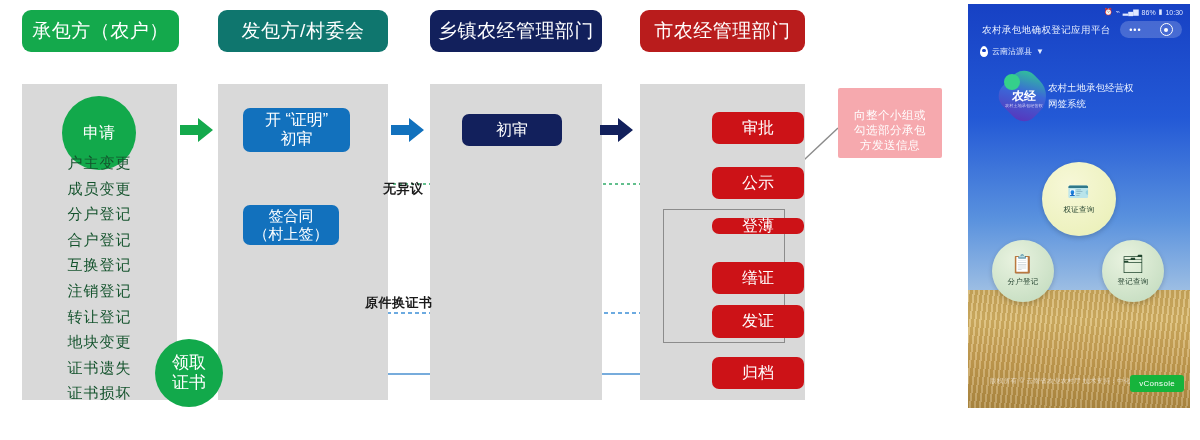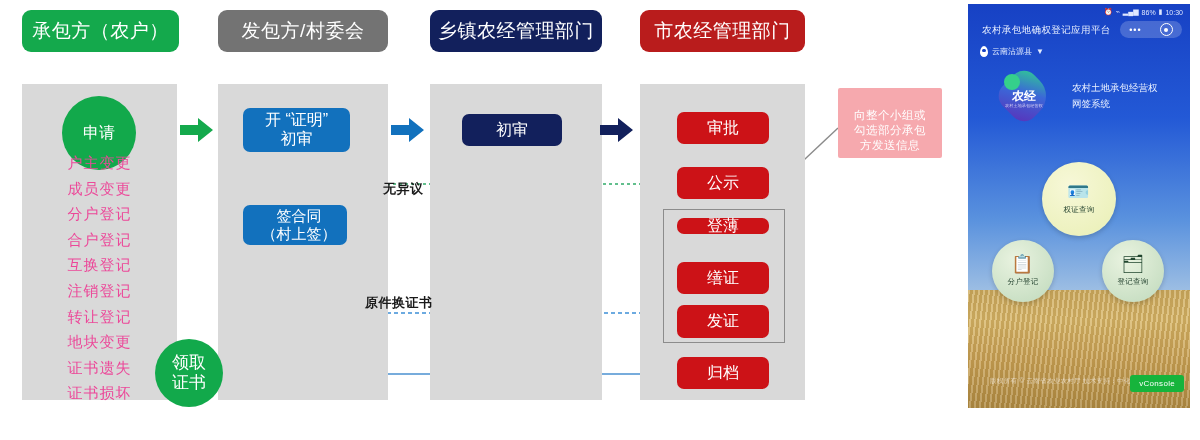--- a/index.html
+++ b/index.html
@@ -14,31 +14,31 @@
 
   
   .lane{position:absolute;top:84px;background:#d9d9d9;}
 
   
   .node{position:absolute;border-radius:7px;display:flex;align-items:center;
         justify-content:center;text-align:center;color:#fff;font-size:16px;
         line-height:1.18;white-space:pre-line;}
   .node.blue{background:#1271bd;}
   .node.navy{background:#12205c;}
-  .node.red{background:#cc1217;}
+  .node.red{background:#cc1217;margin-left:35px;}
 
   
   .circ{position:absolute;border-radius:50%;background:#12a94b;color:#fff;
         display:flex;align-items:center;justify-content:center;text-align:center;
         font-size:16px;line-height:1.15;white-space:pre-line;}
 
   
   .list{position:absolute;left:22px;top:150px;width:155px;
         display:flex;flex-direction:column;align-items:center;}
-  .list div{font-size:15px;color:#ec4899;line-height:25.6px;letter-spacing:1px;}
+  .list div{font-size:15px;color:#14532d;line-height:25.6px;letter-spacing:1px;}
 
   
   .barrow{position:absolute;width:34px;height:26px;}
 
   
   .elabel{position:absolute;font-size:13px;font-weight:bold;color:#1a1a1a;
           background:transparent;letter-spacing:.5px;white-space:nowrap;}
 
   
   .callout{position:absolute;background:#f6a9ae;border-radius:2px;
@@ -71,21 +71,21 @@
   .capsule .dots{color:#fff;font-size:9px;letter-spacing:1px;}
   .capsule .tgt{width:11px;height:11px;border-radius:50%;border:1.3px solid #fff;
        display:flex;align-items:center;justify-content:center;}
   .capsule .tgt i{width:4px;height:4px;border-radius:50%;background:#fff;display:block;}
   .loc{position:absolute;left:12px;top:42px;display:flex;align-items:center;gap:4px;
        color:#e3ecff;font-size:8px;}
   .pin{width:8px;height:11px;background:#fff;
        border-radius:50% 50% 50% 50%/60% 60% 40% 40%;position:relative;}
   .pin:after{content:"";position:absolute;left:2.4px;top:2.6px;width:3.2px;height:3.2px;
        border-radius:50%;background:#1741c4;}
-  .logowrap{position:absolute;left:34px;top:70px;display:flex;align-items:center;gap:26px;}
+  .logowrap{position:absolute;left:34px;top:70px;display:flex;align-items:center;gap:2px;}
   .logomark{width:44px;height:44px;position:relative;}
   .logomark .blob{position:absolute;inset:0;border-radius:14px 50% 14px 14px;
        background:linear-gradient(150deg,#2fd18f 0%,#3b67d8 45%,#5b2fb8 100%);
        transform:rotate(45deg);}
   .logomark .blob2{position:absolute;left:2px;top:0px;width:16px;height:16px;
        border-radius:50%;background:#35d08b;}
   .logomark span{position:absolute;left:0;top:14px;width:44px;text-align:center;
        color:#fff;font-size:12px;font-weight:bold;}
   .logomark small{position:absolute;left:0;top:29px;width:44px;text-align:center;
        color:#d8d2f5;font-size:4px;letter-spacing:.2px;}
@@ -146,21 +146,21 @@
     <g>
       <path d="M681,374 L212,374" fill="none" stroke="#4a90d0" stroke-width="1.6" marker-end="url(#ar-blue2)"></path>
     </g>
 
     <line x1="772" y1="190" x2="838" y2="128" stroke="#8a8a8a" stroke-width="1.4"></line>
   </svg>
 
   <div class="hdr" style="left:22px;width:157px;background:#14a94c;">
     <span>承包方（农户）</span>
   </div>
-  <div class="hdr" style="left:218px;width:170px;background:#737373;">
+  <div class="hdr" style="left:218px;width:170px;background:#0f766e;">
     <span>发包方/村委会</span>
   </div>
   <div class="hdr" style="left:430px;width:172px;background:#12205c;">
     <span>乡镇农经管理部门</span>
   </div>
   <div class="hdr" style="left:640px;width:165px;background:#b91c1c;">
     <span>市农经管理部门</span>
   </div>
 
   <div class="lane" style="left:22px;width:155px;height:316px;"></div>
@@ -195,21 +195,21 @@
     <path d="M0,8 L18,8 L18,1 L33,13 L18,25 L18,18 L0,18 Z" fill="#1271bd"></path>
   </svg>
   <svg class="barrow" style="left:600px;top:117px;" viewBox="0 0 34 26">
     <path d="M0,8 L18,8 L18,1 L33,13 L18,25 L18,18 L0,18 Z" fill="#12205c"></path>
   </svg>
 
   <div class="node blue" style="left:243px;top:108px;width:107px;height:44px;">
     <span>开 “证明”
 初审</span>
   </div>
-  <div class="node blue" style="left:243px;top:205px;width:96px;height:40px;font-size:15px;padding-left:8px;">
+  <div class="node blue" style="left:243px;top:205px;width:96px;height:40px;font-size:15px;">
     <span>签合同
 （村上签）</span>
   </div>
 
   <div class="node navy" style="left:462px;top:114px;width:100px;height:32px;">
     <span>初审</span>
   </div>
 
   <div class="node red" style="left:677px;top:112px;width:92px;height:32px;">
     <span>审批</span>

